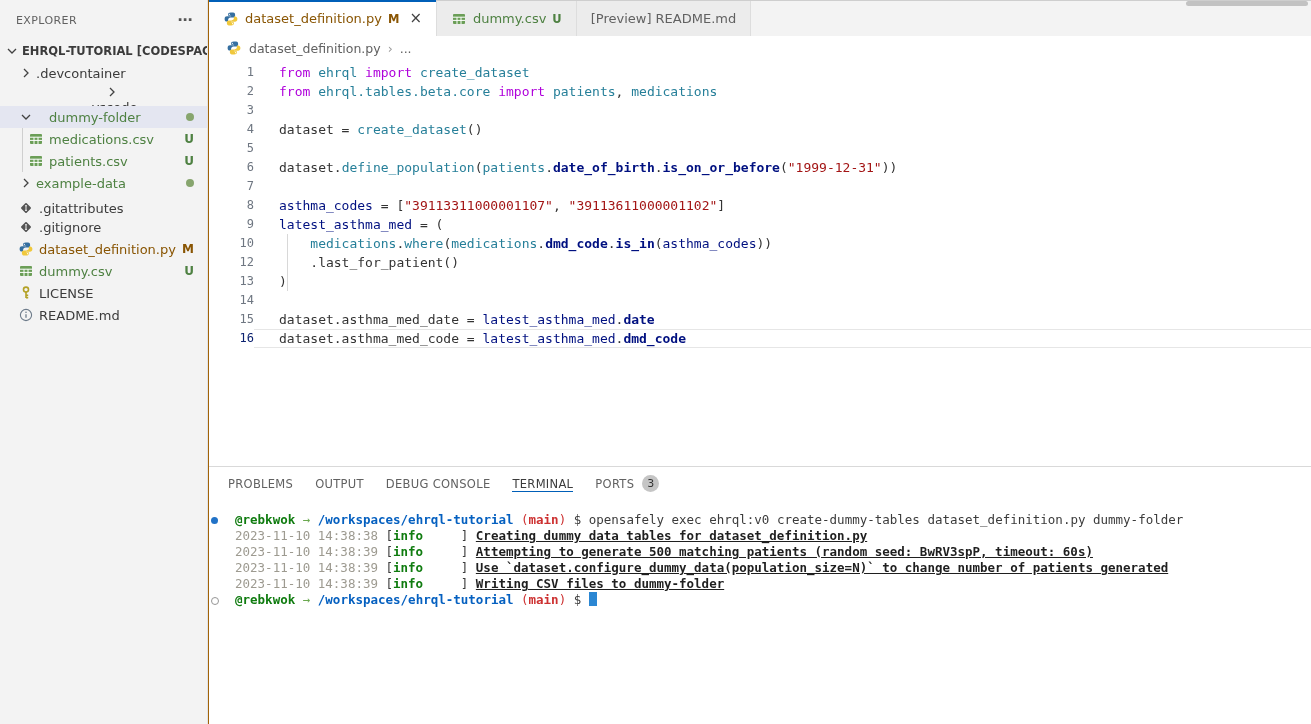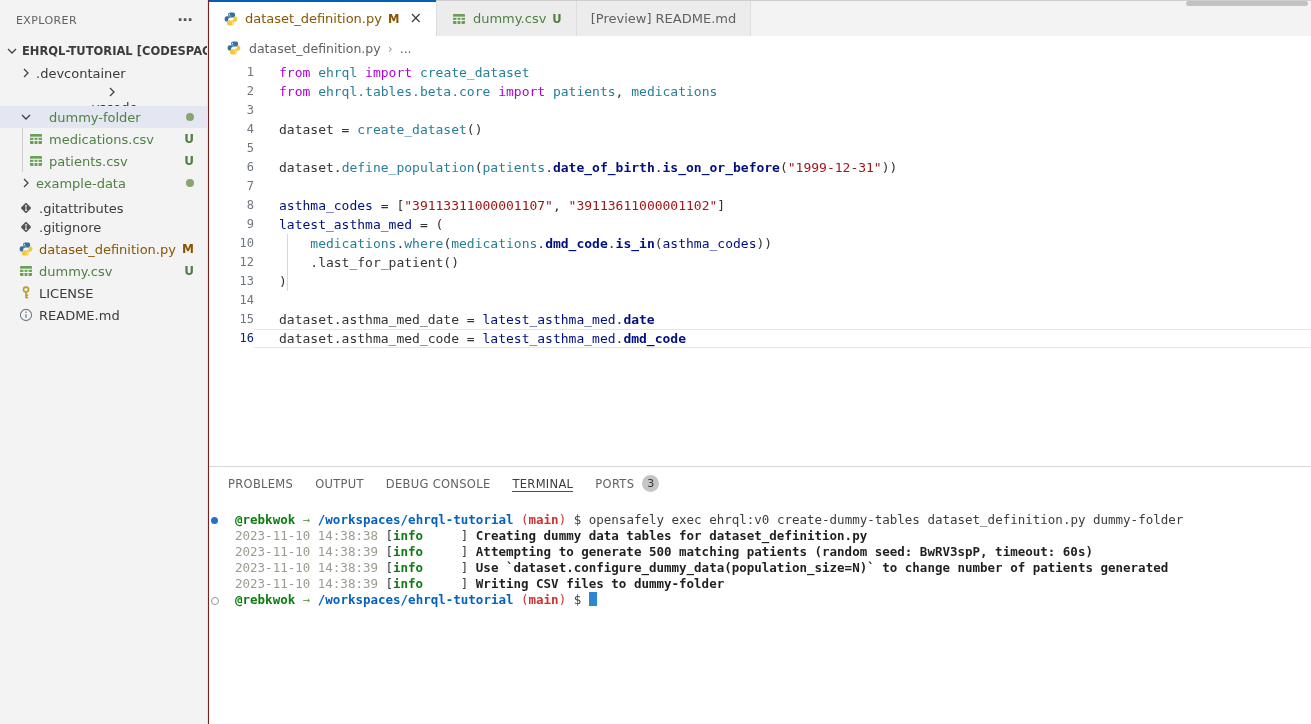--- a/index.html
+++ b/index.html
@@ -1,16 +1,16 @@
 <!DOCTYPE html>
 <html><head>
 <meta charset="utf-8">
 <style>
   html,body{margin:0;padding:0;background:#fff;}
-  #app{position:relative;width:1311px;height:724px;background:#7f1d1d;overflow:hidden;
+  #app{position:relative;width:1311px;height:724px;background:#a16207;overflow:hidden;
        font-family:"DejaVu Sans","Liberation Sans",sans-serif;color:#3b3b3b;}
 
   
   #sidebar{position:absolute;left:0;top:0;bottom:0;width:208px;background:#f3f3f3;
            border-right:1px solid #e3e3e3;box-sizing:border-box;}
   .sb-header{display:flex;align-items:center;height:40px;padding:0 14px 0 16px;
              font-size:11px;color:#616161;letter-spacing:.4px;}
   .sb-actions{margin-left:auto;font-size:15px;color:#555;font-weight:700;cursor:pointer;}
   .row{position:relative;display:flex;align-items:center;height:22px;font-size:13px;
        color:#3b3b3b;cursor:pointer;}
@@ -78,21 +78,21 @@
   .pdot.hollow{width:8px;height:8px;border:1px solid #969696;box-sizing:border-box;background:transparent;}
   .t-cursor{display:inline-block;width:8px;height:14px;background:#2b87d3;vertical-align:-2px;}
   .tt-user{color:#107c10;font-weight:700;}
   .tt-arrow{color:#6aa84f;}
   .tt-path{color:#0560c0;font-weight:700;}
   .tt-git{color:#cd3131;}
   .tt-gitb{color:#cd3131;font-weight:700;}
   .tt-pln{color:#3b3b3b;}
   .tt-ts{color:#9d9a90;}
   .tt-info{color:#107c10;font-weight:700;}
-  .tt-msg{color:#1f1f1f;font-weight:700;}
+  .tt-msg{color:#1f1f1f;font-weight:700;text-decoration:underline;}
 </style>
 </head>
 <body>
 
 <div id="app">
 
   <aside id="sidebar">
     <div class="sb-header">
       <span>EXPLORER</span>
       <span class="sb-actions">⋯</span>

